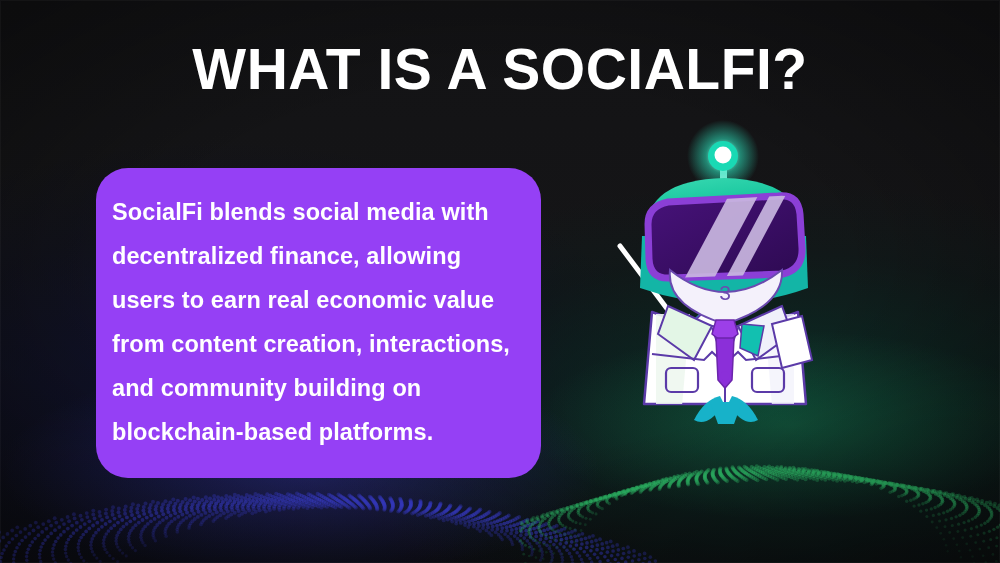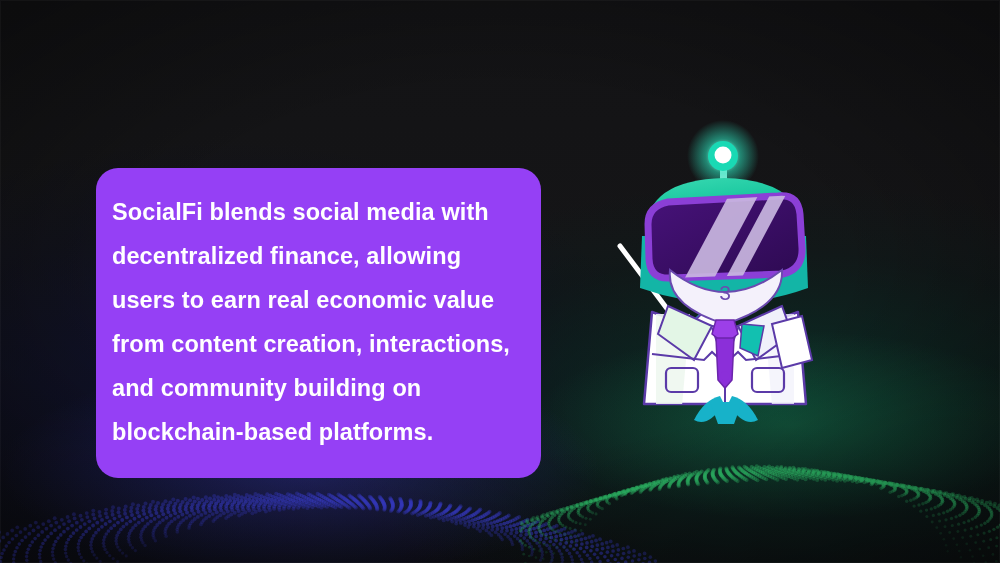--- a/index.html
+++ b/index.html
@@ -62,21 +62,21 @@
 
   
   .body-card {
     position: absolute;
     left: 96px;
     top: 168px;
     width: 445px;
     box-sizing: border-box;
     padding: 22px 26px 24px 16px;
     background: #9540f5;
-    border-radius: 22px;
+    border-radius: 32px;
   }
   .body-text {
     color: #ffffff;
     font-size: 23.5px;
     font-weight: 600;
     line-height: 44px;
     letter-spacing: 0.1px;
   }
 
   
@@ -1987,20 +1987,21 @@
         <circle cx="934.4" cy="491.0" r="2.01" fill="#2fbf6a" opacity="0.323"></circle>
         <circle cx="953.2" cy="494.3" r="1.99" fill="#2fbf6a" opacity="0.319"></circle>
         <circle cx="971.7" cy="498.0" r="1.98" fill="#2fbf6a" opacity="0.315"></circle>
         <circle cx="989.9" cy="502.1" r="1.96" fill="#2fbf6a" opacity="0.311"></circle>
         <circle cx="1007.7" cy="506.5" r="1.94" fill="#2fbf6a" opacity="0.306"></circle>
       </g>
   </svg>
 
   <div class="bg-vignette"></div>
 
+  <div class="title">WHAT IS A SOCIALFI?</div>
 
   <div class="body-card">
     <div class="body-text">SocialFi blends social media with decentralized finance, allowing users to earn real economic value from content creation, interactions, and community building on blockchain-based platforms.</div>
   </div>
 
   <div class="robot">
     <svg width="260" height="310" viewBox="0 0 260 310" aria-hidden="true">
       <defs>
         <radialGradient id="orbGlow" cx="50%" cy="50%" r="50%">
           <stop offset="0%" stop-color="#ffffff" stop-opacity="1"></stop>

